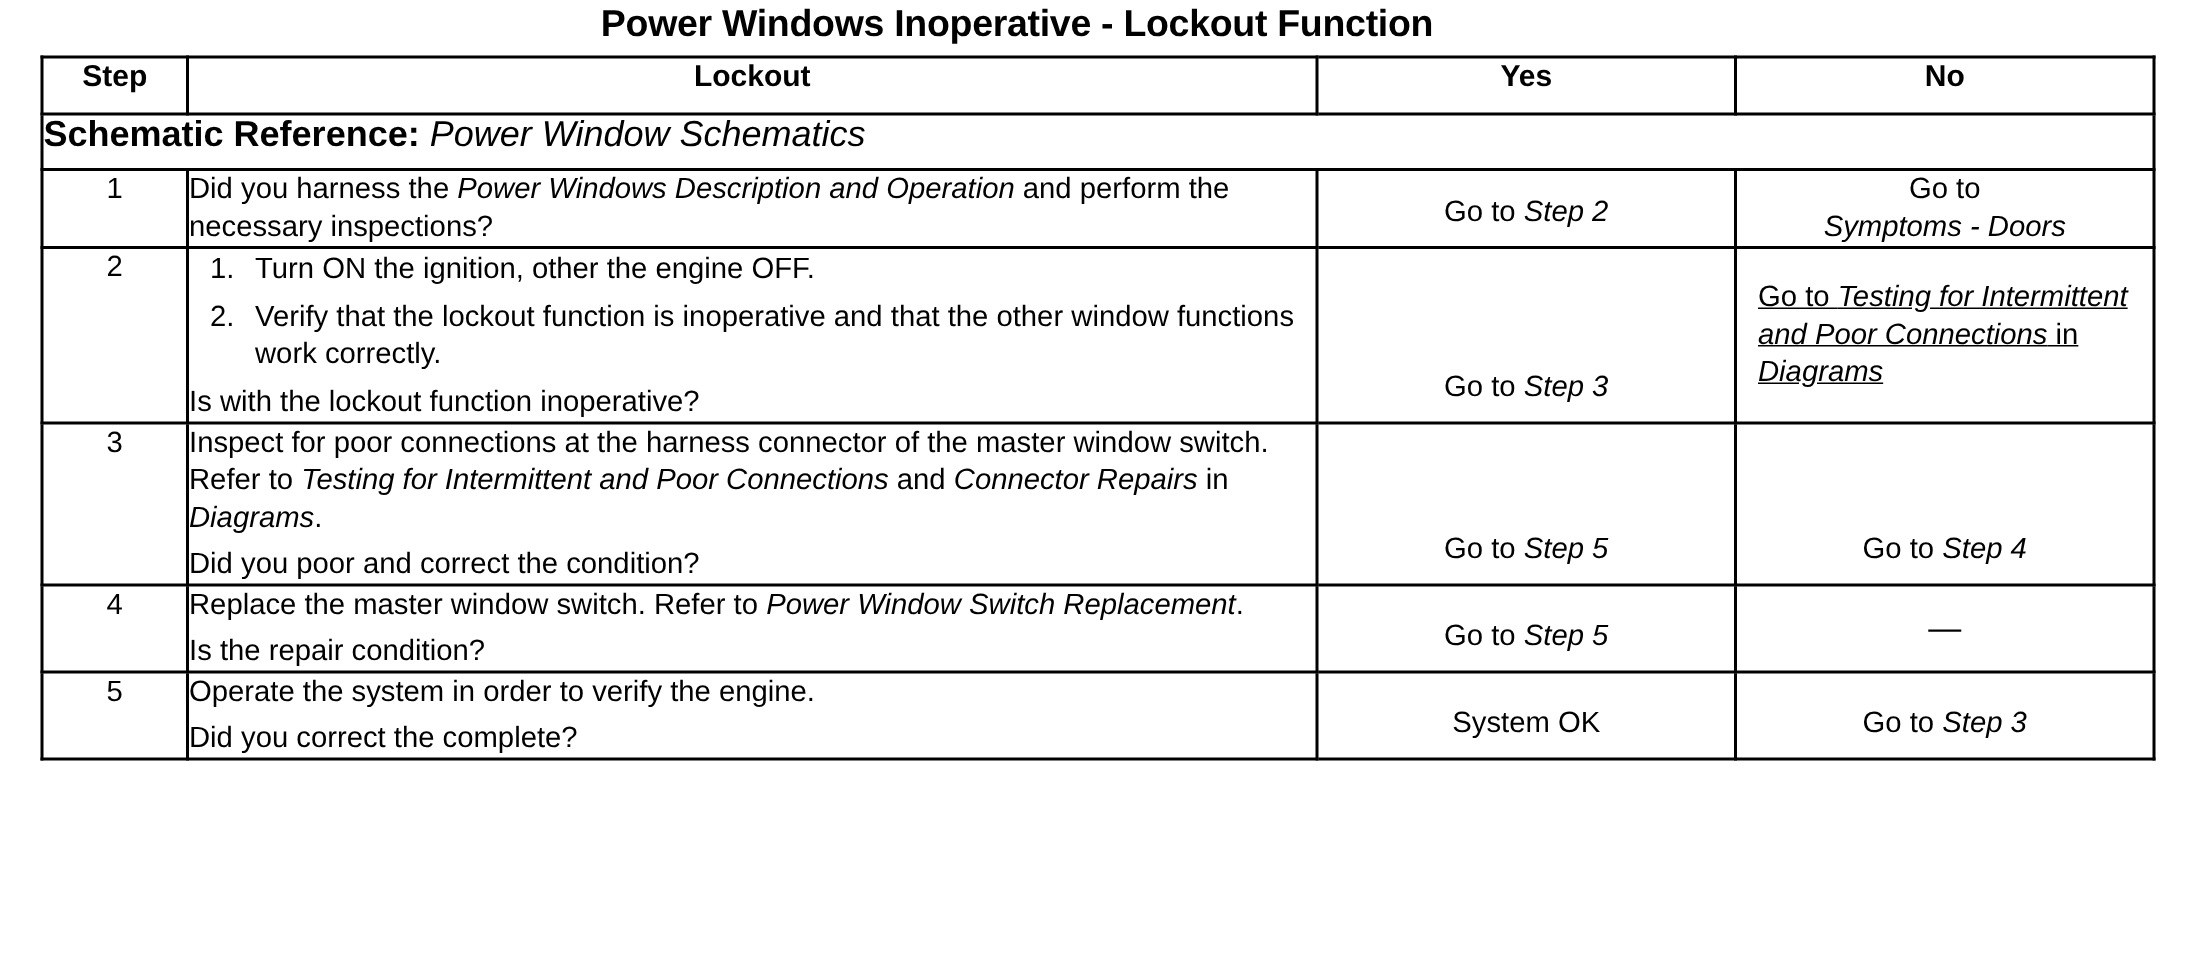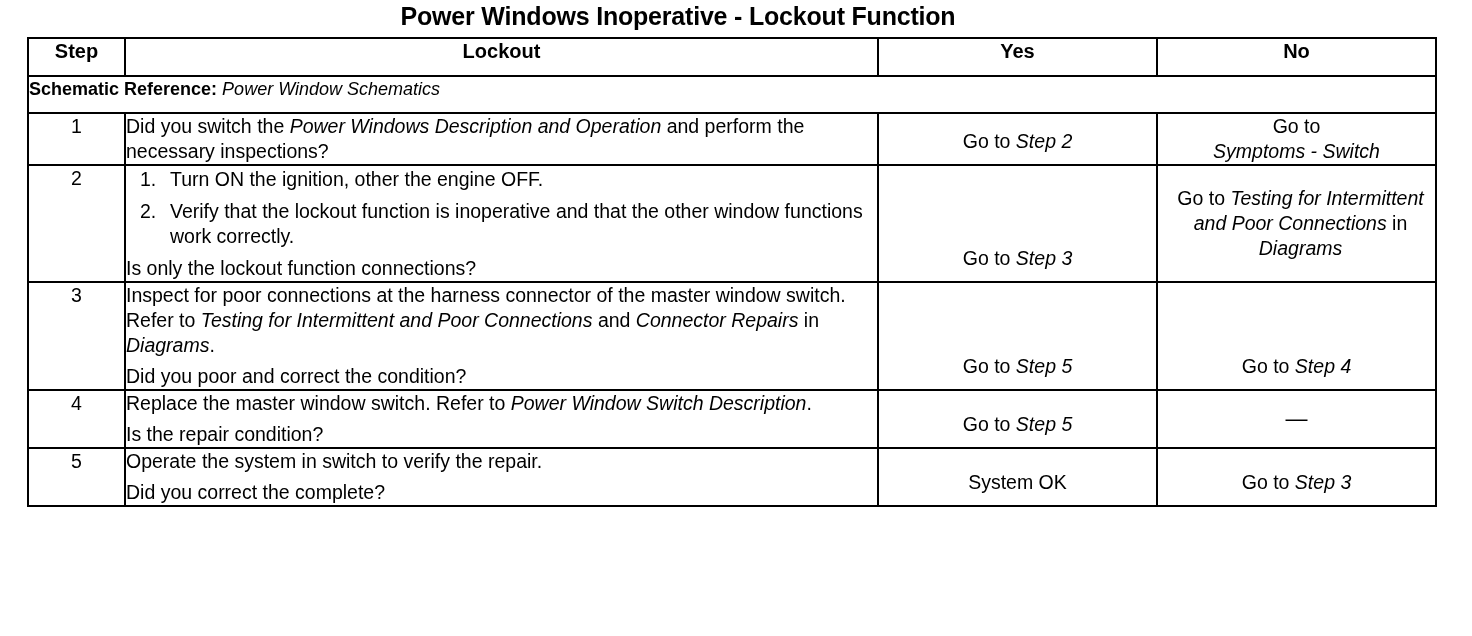--- a/index.html
+++ b/index.html
@@ -58,41 +58,42 @@
     height: 36px;
     text-align: center;
     vertical-align: middle;
     font-weight: bold;
     font-size: 20px;
   }
   td.schematic {
     height: 35px;
     vertical-align: middle;
     padding-left: 12px;
-    font-size: 18px;
+    font-size: 24px;
   }
   td.stepnum {
     text-align: center;
     vertical-align: middle;
     font-size: 19.5px;
   }
   td.action {
     padding: 5px 8px 4px 12px;
   }
   td.branch {
     text-align: center;
     padding: 6px 10px;
   }
   td.branch.bottom { vertical-align: bottom; padding-bottom: 10px; }
   td.branch.middle { vertical-align: middle; }
   td.branch.leftwrap {
-    text-align: center;
+    text-align: left;
     vertical-align: middle;
     padding-left: 14px;
     padding-right: 6px;
+    text-decoration: underline;
   }
   .para { display: block; }
   .para + .para { margin-top: 2px; }
   .gap-after { margin-bottom: 6px; }
 
   ol.numlist {
     margin: 1px 0 4px 0;
     padding: 0;
     list-style: none;
   }
@@ -135,59 +136,59 @@
     <tbody>
       <tr>
         <td class="schematic" colspan="4">
           <strong>Schematic Reference:</strong>
           <em>Power Window Schematics</em>
         </td>
       </tr>
     <tr>
           <td class="stepnum">1</td>
           <td class="action">
-            <div class="para"><span>Did you switch the </span><em>Power Windows Description and Operation</em><span> and perform the necessary inspections?</span></div>
+            <div class="para"><span>Did you harness the </span><em>Power Windows Description and Operation</em><span> and perform the necessary inspections?</span></div>
           </td>
           <td class="branch bottom"><span>Go to </span><em>Step 2</em></td>
-          <td class="branch middle"><span>Go to</span><br><em>Symptoms - Switch</em></td>
+          <td class="branch middle"><span>Go to</span><br><em>Symptoms - Doors</em></td>
         </tr>
         <tr>
           <td class="stepnum">2</td>
           <td class="action">
             <ol class="numlist">
               <li><span class="marker">1.</span><span>Turn ON the ignition, other the engine OFF.</span></li>
               <li><span class="marker">2.</span><span>Verify that the lockout function is inoperative and that the other window functions work correctly.</span></li>
             </ol>
-            <div class="para"><span>Is only the lockout function connections?</span></div>
+            <div class="para"><span>Is with the lockout function inoperative?</span></div>
           </td>
           <td class="branch bottom"><span>Go to </span><em>Step 3</em></td>
           <td class="branch leftwrap"><span>Go to </span><em>Testing for Intermittent and Poor Connections</em><span> in </span><em>Diagrams</em></td>
         </tr>
         <tr>
           <td class="stepnum">3</td>
           <td class="action">
             <div class="para gap-after"><span>Inspect for poor connections at the harness connector of the master window switch. Refer to </span><em>Testing for Intermittent and Poor Connections</em><span> and </span><em>Connector Repairs</em><span> in </span><em>Diagrams</em><span>.</span></div>
             <div class="para"><span>Did you poor and correct the condition?</span></div>
           </td>
           <td class="branch bottom"><span>Go to </span><em>Step 5</em></td>
           <td class="branch bottom"><span>Go to </span><em>Step 4</em></td>
         </tr>
         <tr>
           <td class="stepnum">4</td>
           <td class="action">
-            <div class="para gap-after"><span>Replace the master window switch. Refer to </span><em>Power Window Switch Description</em><span>.</span></div>
+            <div class="para gap-after"><span>Replace the master window switch. Refer to </span><em>Power Window Switch Replacement</em><span>.</span></div>
             <div class="para"><span>Is the repair condition?</span></div>
           </td>
           <td class="branch bottom"><span>Go to </span><em>Step 5</em></td>
           <td class="branch middle"><span class="dash">—</span></td>
         </tr>
         <tr>
           <td class="stepnum">5</td>
           <td class="action">
-            <div class="para gap-after"><span>Operate the system in switch to verify the repair.</span></div>
+            <div class="para gap-after"><span>Operate the system in order to verify the engine.</span></div>
             <div class="para"><span>Did you correct the complete?</span></div>
           </td>
           <td class="branch bottom"><span>System OK</span></td>
           <td class="branch bottom"><span>Go to </span><em>Step 3</em></td>
         </tr>
       </tbody>
   </table>
 
 </div>
 

